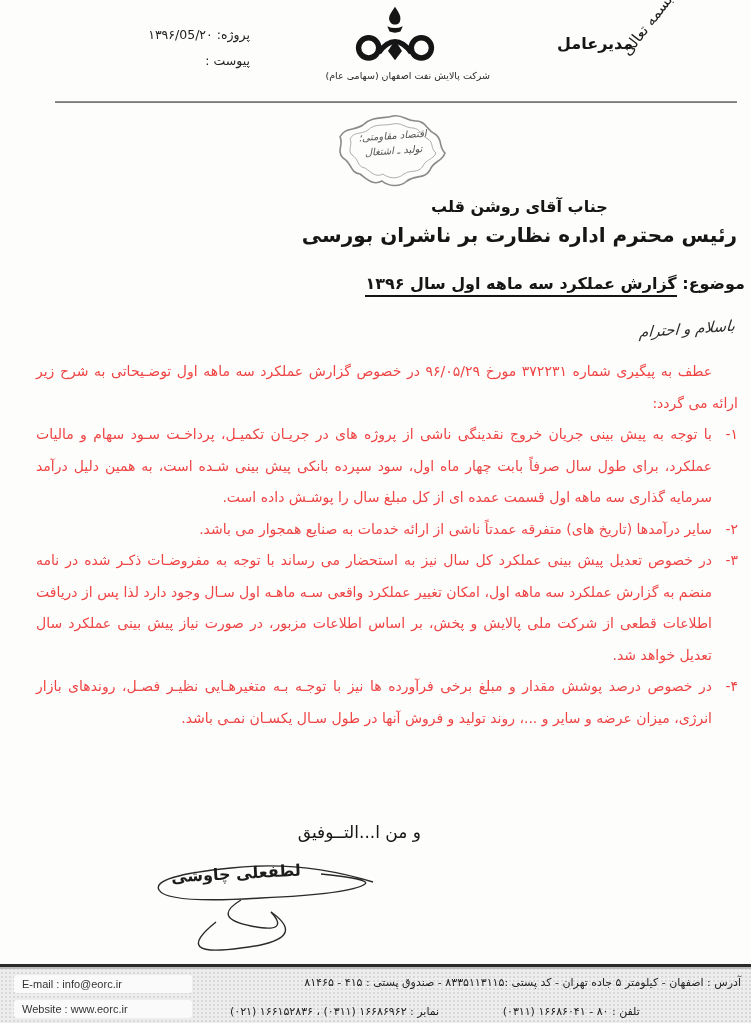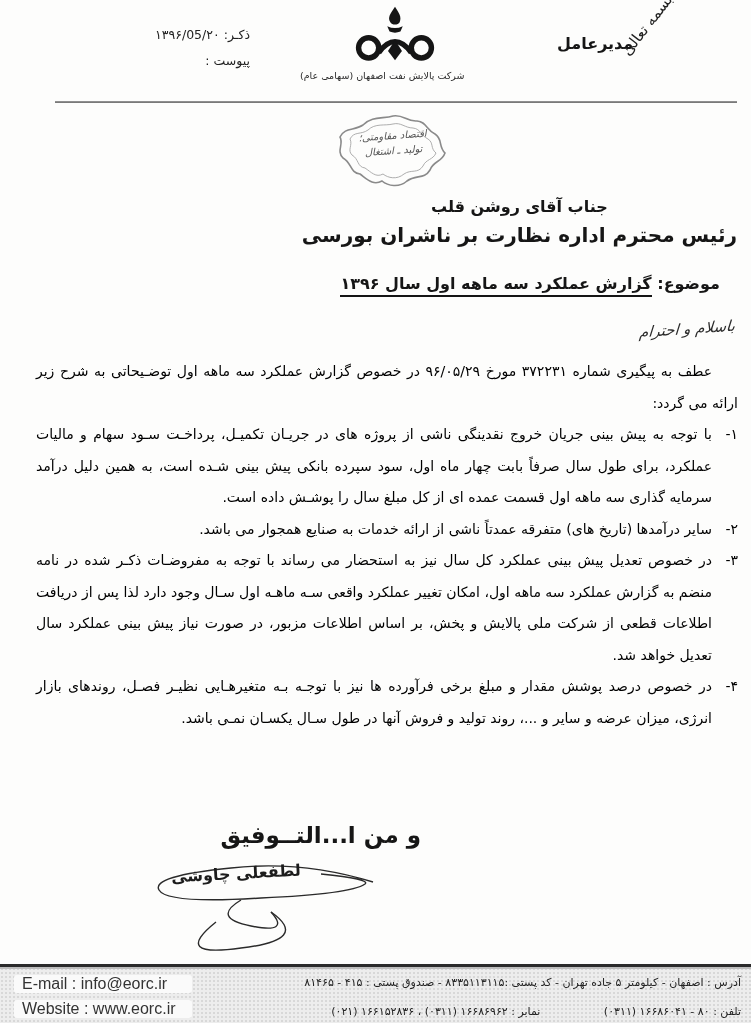--- a/index.html
+++ b/index.html
@@ -17,21 +17,21 @@
   .hdr-right{position:absolute;top:10px;right:14px;width:180px;text-align:center;}
   .bismillah{
     display:inline-block;
     transform:rotate(-52deg);
     font-family:"DejaVu Serif",serif;
     font-size:15px;color:#222;
     margin-top:6px;
     letter-spacing:1px;
   }
   .role-title{font-weight:700;font-size:16px;text-align:left;}
-  .hdr-center{position:absolute;top:6px;left:300px;width:190px;text-align:left;}
+  .hdr-center{position:absolute;top:6px;left:300px;width:190px;text-align:right;}
   .logo-svg{display:block;margin:0 auto;}
   .logo-caption{font-size:9.5px;color:#2a2a2a;margin-top:2px;letter-spacing:0;}
   .hdr-left{
     position:absolute;top:22px;left:85px;width:165px;
     text-align:right;font-size:12.5px;color:#222;line-height:26px;direction:rtl;
   }
   .hdr-rule{
     position:absolute;top:101px;left:55px;right:14px;height:2px;
     background:linear-gradient(#9a9a9a,#6f6f6f);
   }
@@ -41,40 +41,40 @@
   .stamp-text{
     position:absolute;top:16px;left:0;width:100%;
     text-align:center;font-family:"DejaVu Serif",serif;
     font-size:10px;color:#555;line-height:15px;
     transform:rotate(-4deg);font-style:italic;
   }
   
   .recipient{position:absolute;top:196px;right:14px;text-align:center;font-weight:700;}
   .recipient .r1{font-size:16px;line-height:22px;}
   .recipient .r2{font-size:20px;line-height:34px;}
-  .subject{position:absolute;top:274px;right:31px;font-weight:700;font-size:16px;text-align:right;}
+  .subject{position:absolute;top:274px;right:6px;font-weight:700;font-size:16px;text-align:right;}
   .subject .subj-value{border-bottom:2px solid #151515;padding-bottom:2px;}
   .salutation{
     position:absolute;top:320px;right:16px;
     font-family:"DejaVu Serif",serif;font-style:italic;
     font-size:15px;color:#2b2b2b;transform:rotate(-4deg) skewX(-8deg);
   }
   
   .body{
     position:absolute;top:356px;right:13px;left:36px;
-    font-size:14px;line-height:31.5px;text-align:justify;color:#000000;
+    font-size:14px;line-height:31.5px;text-align:justify;color:#ef4444;
   }
   .body p{margin:0;}
   .intro{text-indent:26px;margin-bottom:2px;}
   .item{position:relative;padding-right:26px;}
   .item .num{position:absolute;right:0;top:0;}
   
   .closing-phrase{
     position:absolute;top:822px;right:330px;
-    font-weight:700;font-size:23px;letter-spacing:0;
+    font-weight:400;font-size:17px;letter-spacing:0;
   }
   .signature{position:absolute;top:852px;right:370px;width:260px;height:120px;}
   .signer-name{
     position:absolute;top:12px;right:80px;
     font-weight:700;font-size:16px;color:#1c1c1c;z-index:2;
     transform:rotate(-3deg);
   }
   .signature svg{position:absolute;top:0;right:0;z-index:1;}
   
   .footer{
@@ -83,32 +83,32 @@
     box-shadow:inset 0 2px 0 #bdbdbd;
     background-color:#ededed;
     background-image:radial-gradient(#d8d8d8 1px, transparent 1px);
     background-size:4px 4px;
     overflow:hidden;
   }
   .contact-box{
     position:absolute;left:14px;width:170px;height:18px;
     background:#fafafa;border-radius:3px;
     font-family:"Liberation Sans",sans-serif;
-    font-size:16px;color:#333;line-height:18px;
+    font-size:11px;color:#333;line-height:18px;
     direction:ltr;text-align:left;padding-left:8px;
   }
   .email-box{top:8px;}
   .website-box{top:33px;}
   .footer-address{
     position:absolute;top:9px;right:10px;left:230px;
     font-size:11px;color:#222;direction:rtl;
   }
   .footer-phone{
     position:absolute;top:38px;right:10px;left:230px;
-    font-size:11px;color:#222;text-align:right;direction:rtl;
+    font-size:11px;color:#222;text-align:left;direction:rtl;
   }
   .footer-phone .fax{margin-right:60px;}
 </style>
 </head>
 <body>
 
 <div class="page">
 
   <div class="hdr-right">
     <span class="bismillah">بسمه تعالیٰ</span>
@@ -128,21 +128,21 @@
           <path d="M39 60 Q60 32 81 60"></path>
         </g>
         <path d="M51 58 L60 44 L69 58 L60 70 Z" fill="#151515"></path>
       </svg>
     </span>
     <div class="logo-caption">شرکت پالایش نفت اصفهان (سهامی عام)</div>
   </div>
 
   <div class="hdr-left">
     <div>
-      <span>ذکـر:</span>
+      <span>پروژه:</span>
       <span>۱۳۹۶/05/۲۰</span>
     </div>
     <div>پیوست :</div>
   </div>
 
   <div class="hdr-rule"></div>
 
   <div class="stamp">
     <span>
       <svg width="132" height="86" viewBox="0 0 132 86" aria-hidden="true">

